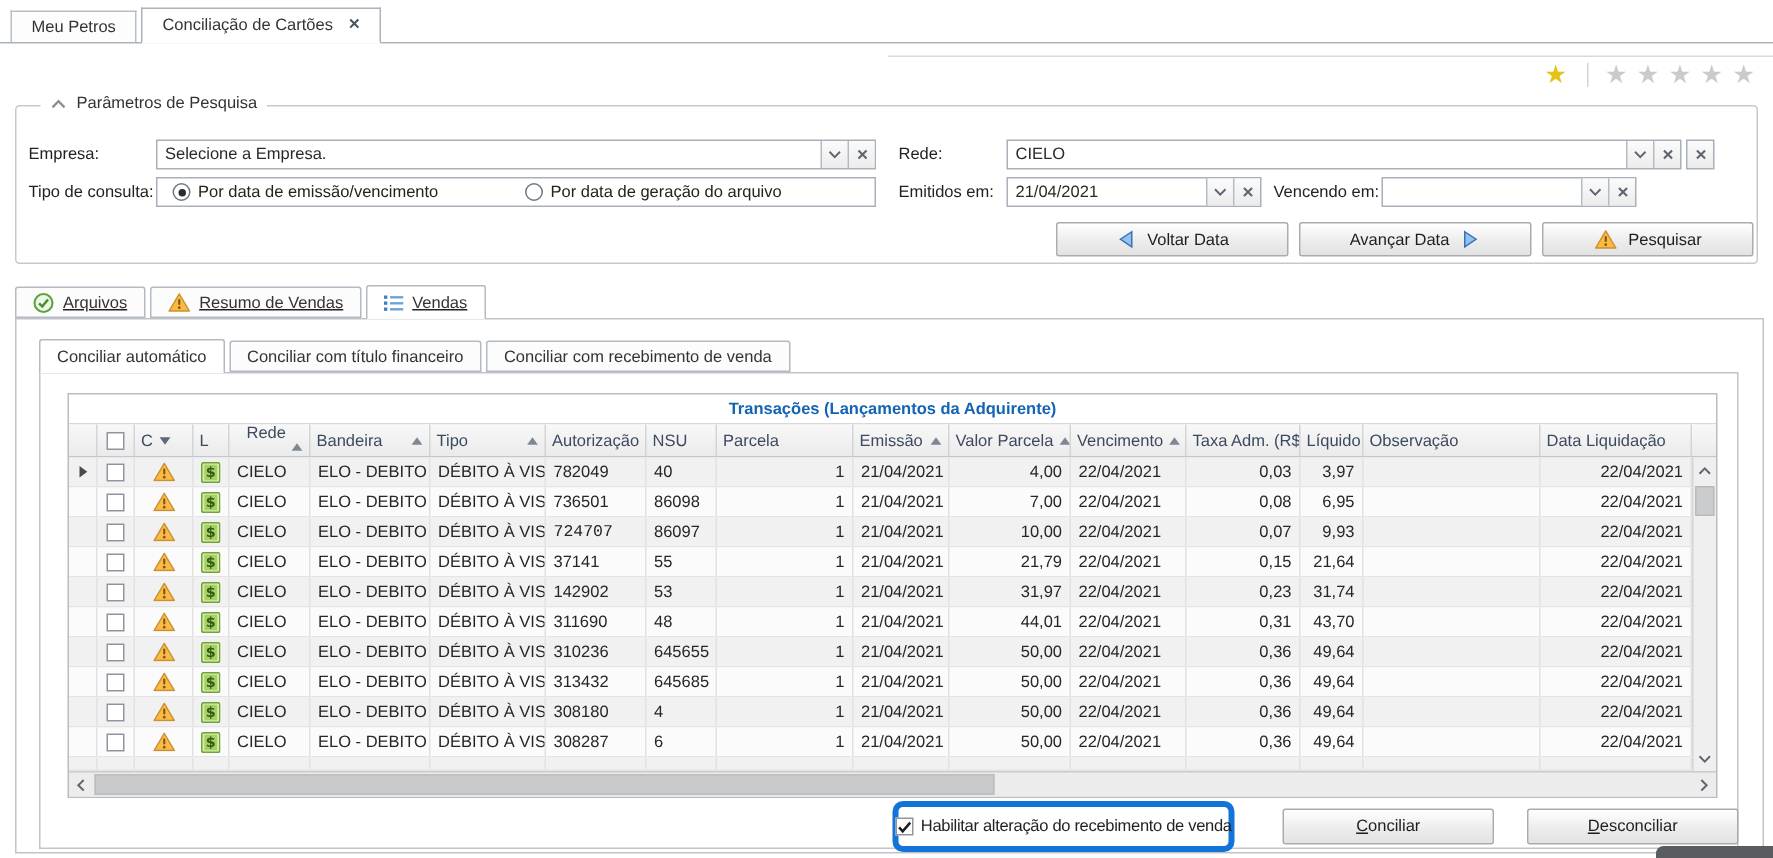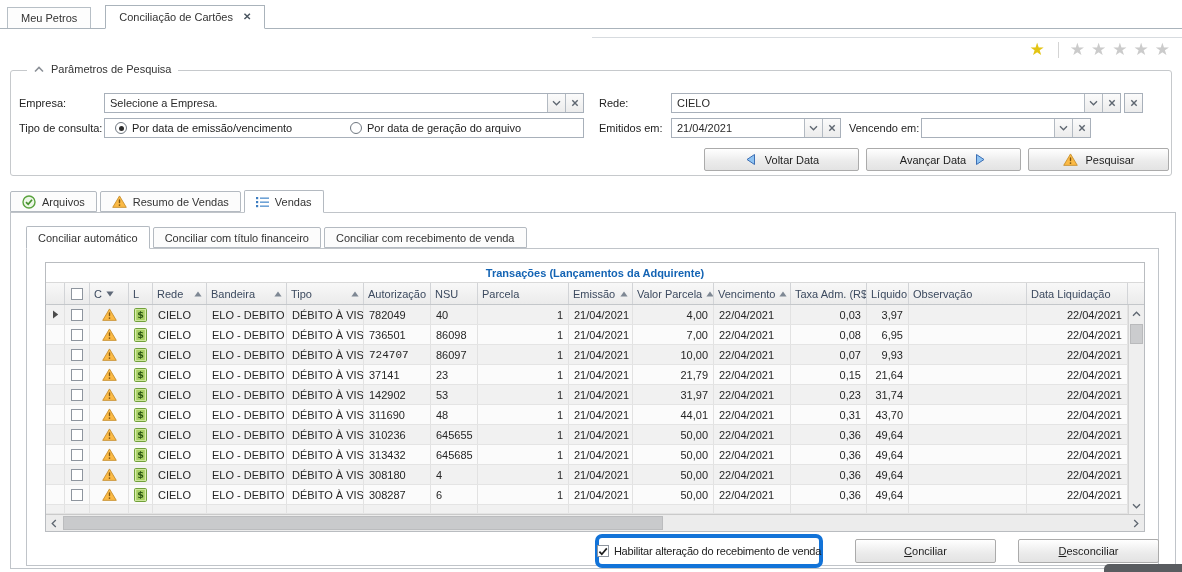--- a/index.html
+++ b/index.html
@@ -3,21 +3,21 @@
 <meta charset="utf-8">
 <style>
   * { margin:0; padding:0; box-sizing:border-box; }
   html,body { width:1182px; height:572px; }
   body {
     position:relative; background:#fff; overflow:hidden;
     font-family:"Liberation Sans", sans-serif; font-size:11px; color:#222;
   }
   
   .doc-tabbar { position:absolute; top:5px; left:0; width:1182px; height:24px;
-    border-bottom:1px solid #aab3bb; padding-left:7px; display:flex; align-items:flex-end; gap:14px; }
+    border-bottom:1px solid #aab3bb; padding-left:7px; display:flex; align-items:flex-end; gap:3px; }
   .doc-tab { height:21px; padding:0 13px; display:flex; align-items:center; gap:10px;
     border:1px solid #b7bfc6; border-bottom:none; background:#fdfdfd; margin-bottom:0; color:#333; }
   .doc-tab.active { height:24px; background:#fff; border:1px solid #aab3bb; border-bottom:1px solid #fff;
     margin-bottom:-1px; z-index:2; }
   .tab-close { font-size:10px; font-weight:bold; color:#4a5560; line-height:10px; }
   
   .rating-bar { position:absolute; top:37px; right:0; width:590px; height:24px;
     border-top:1px solid #d7dbdf; display:flex; align-items:center; justify-content:flex-end;
     gap:4px; padding-right:10px; }
   .star { font-size:17px; line-height:17px; color:#cbcbcb; letter-spacing:2px; }
@@ -218,21 +218,21 @@
   <div class="btn" style="left:1017px; top:77px; width:141px;">
     <svg width="15" height="13" viewBox="0 0 16 14">
         <path d="M8 1 L15.3 13.3 H0.7 Z" fill="#FBBA45" stroke="#C9912F" stroke-width="1" stroke-linejoin="round"></path>
         <rect x="7.25" y="4.6" width="1.5" height="4.3" rx="0.7" fill="#7F5611"></rect>
         <circle cx="8" cy="10.9" r="0.95" fill="#7F5611"></circle>
       </svg>
     <span>Pesquisar</span>
   </div>
 </div>
 
-<div class="tabbar" style="left:10px; top:190px;">
+<div class="tabbar" style="left:10px; top:190px;text-decoration:underline;">
   <div class="tab">
     <svg width="14" height="14" viewBox="0 0 14 14">
         <circle cx="7" cy="7" r="6" fill="#EDF7E8" stroke="#5AA33E" stroke-width="1.4"></circle>
         <path d="M4 7.2 L6.2 9.3 L10 4.7" fill="none" stroke="#47902F" stroke-width="1.7"></path>
       </svg>
     <span>Arquivos</span>
   </div>
   <div class="tab">
     <svg width="15" height="13" viewBox="0 0 16 14">
         <path d="M8 1 L15.3 13.3 H0.7 Z" fill="#FBBA45" stroke="#C9912F" stroke-width="1" stroke-linejoin="round"></path>
@@ -277,21 +277,21 @@
       </div>
       <div class="hcell" style="width: 39px;">
         <span class="hlbl">C</span>
         <svg width="8" height="6" viewBox="0 0 8 6">
           <path d="M0.4 0.5 H7.6 L4 5.5 Z" fill="#5F6978"></path>
         </svg>
       </div>
       <div class="hcell" style="width: 24px;">
         <span class="hlbl">L</span>
       </div>
-      <div class="hcell" style="width: 54px;">
+      <div class="hcell" style="width: 54px; flex-direction: column;">
         <span class="hlbl">Rede</span>
         <span class="sortw">
           <svg width="8" height="6" viewBox="0 0 8 6">
             <path d="M4 0.5 L7.6 5.5 H0.4 Z" fill="#7E8894"></path>
           </svg>
         </span>
       </div>
       <div class="hcell" style="width: 80px;">
         <span class="hlbl">Bandeira</span>
         <span class="sortw">
@@ -475,21 +475,21 @@
           <svg width="13" height="14" viewBox="0 0 13 14">
             <rect x="0.5" y="0.5" width="12" height="13" rx="1.2" fill="#D8EDAC" stroke="#71A13A"></rect>
             <rect x="2.2" y="1.8" width="8.6" height="10.4" fill="#A7CF63"></rect>
             <text x="6.5" y="10.2" font-size="9.5" font-weight="bold" text-anchor="middle" fill="#2E5A14" font-family="DejaVu Sans, sans-serif">$</text>
           </svg>
         </div>
         <div class="bcell" style="width: 54px;">CIELO</div>
         <div class="bcell" style="width: 80px;">ELO - DEBITO</div>
         <div class="bcell" style="width: 77px;">DÉBITO À VISTA</div>
         <div class="bcell" style="width: 67px;">37141</div>
-        <div class="bcell" style="width: 47px;">23</div>
+        <div class="bcell" style="width: 47px;">55</div>
         <div class="bcell right" style="width: 91px;">1</div>
         <div class="bcell" style="width: 64px;">21/04/2021</div>
         <div class="bcell right" style="width: 81px;">21,79</div>
         <div class="bcell" style="width: 77px;">22/04/2021</div>
         <div class="bcell right" style="width: 76px;">0,15</div>
         <div class="bcell right" style="width: 42px;">21,64</div>
         <div class="bcell" style="width: 118px;"></div>
         <div class="bcell right" style="width: 101px;">22/04/2021</div>
       </div>
       <div class="grow odd">

